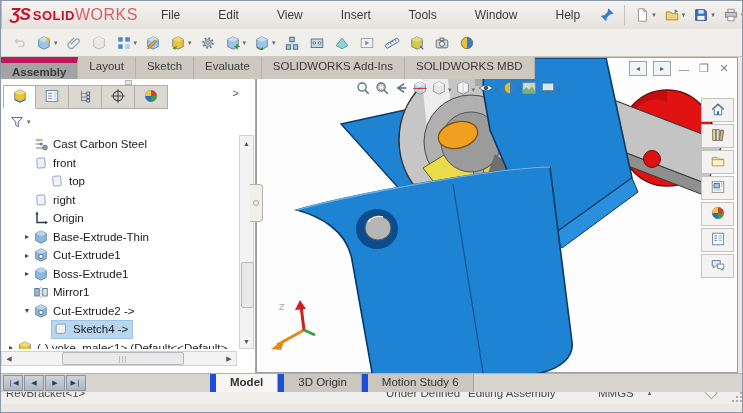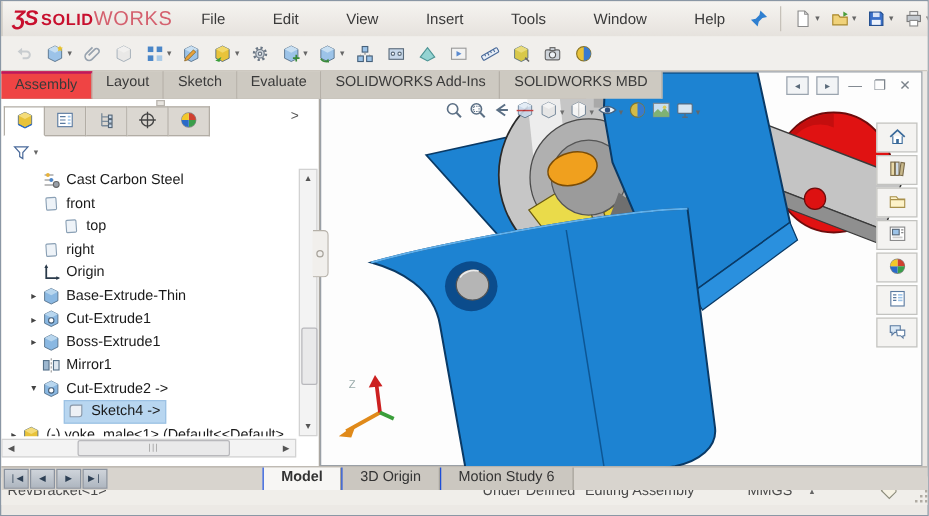--- a/index.html
+++ b/index.html
@@ -23,21 +23,21 @@
   .tbtn.disabled{opacity:.55;}
   .dd{font-size:7px;color:#666;margin-left:1px;}
   
   .toolbar2{position:absolute;left:0;top:28px;width:743px;height:28px;background:#f1efec;
     border-bottom:1px solid #cdc8c0;display:flex;align-items:center;padding-left:6px;box-sizing:border-box;gap:1px;}
   
   .cmdtabs{position:absolute;left:0;top:56px;width:468px;height:22px;background:#d5d1ca;display:flex;z-index:6;
     border-bottom:1px solid #b5b0a8;box-sizing:border-box;}
   .ctab{padding:3px 11px 0 11px;font-size:11.5px;color:#3a3a3a;border-right:1px solid #b5b0a8;
     background:#cdc9c1;height:22px;box-sizing:border-box;white-space:nowrap;}
-  .ctab.active{background:#ef4444;font-weight:normal;border-top:2px solid #be185d;}
+  .ctab.active{background:#a3a3a3;font-weight:bold;border-top:6px solid #be185d;}
   
   .viewport{position:absolute;left:255px;top:56px;width:482px;height:316px;background:#fdfdfd;
     border:1px solid #9aa0a6;box-sizing:border-box;z-index:1;}
   .viewport svg.model{position:absolute;left:0;top:0;}
   .headsup{position:absolute;left:98px;top:22px;display:flex;gap:3px;align-items:center;z-index:4;}
   .hbtn{display:flex;align-items:center;opacity:.9;}
   .docctl{position:absolute;right:6px;top:3px;display:flex;gap:6px;align-items:center;z-index:4;}
   .dbtn{width:16px;height:13px;border:1px solid #9aa4ae;background:#f2f4f6;display:flex;align-items:center;
     justify-content:center;font-size:8px;color:#5a6a7a;}
   .dbtn.plain{border:none;background:none;font-size:11px;color:#7a828a;width:14px;}
@@ -76,21 +76,21 @@
     border:1px solid #b5b0a8;border-left:none;border-radius:0 4px 4px 0;z-index:7;display:flex;align-items:center;justify-content:center;}
   .splittertab i{width:4px;height:4px;border:1px solid #a8a49c;border-radius:50%;}
   
   .bottombar{position:absolute;left:0;top:372px;width:743px;height:18px;background:#d8d4ce;
     border-top:1px solid #b5b0a8;display:flex;align-items:stretch;z-index:6;}
   .sheetnav{display:flex;gap:1px;padding:1px 2px;}
   .nbtn{width:18px;background:linear-gradient(#cfd4da,#aeb6c0);border:1px solid #8a93a0;display:flex;
     align-items:center;justify-content:center;color:#2e4055;font-size:7px;}
   .stabs{display:flex;margin-left:122px;}
   .stab{padding:2px 14px 0 14px;font-size:11.5px;color:#333;background:#cbc7c0;border-right:1px solid #a8a49c;
-    border-left:1px solid #1d4ed8;white-space:nowrap;}
+    border-left:6px solid #1d4ed8;white-space:nowrap;}
   .stab.active{background:#f7f6f4;font-weight:bold;}
   
   .statusbar{position:absolute;left:0;top:380px;width:743px;height:23px;background:#f0eeea;
     border-top:1px solid #c8c3bb;display:flex;align-items:center;font-size:11.5px;color:#4a4a4a;box-sizing:border-box;}
   .sb-left{margin-left:5px;}
   .sb-state{position:absolute;left:385px;}
   .sb-mode{position:absolute;left:467px;}
   .sb-units{position:absolute;left:597px;display:flex;align-items:center;gap:14px;}
   .sb-units .caret{font-size:7px;color:#666;}
   .sb-tag{position:absolute;left:702px;display:flex;}

